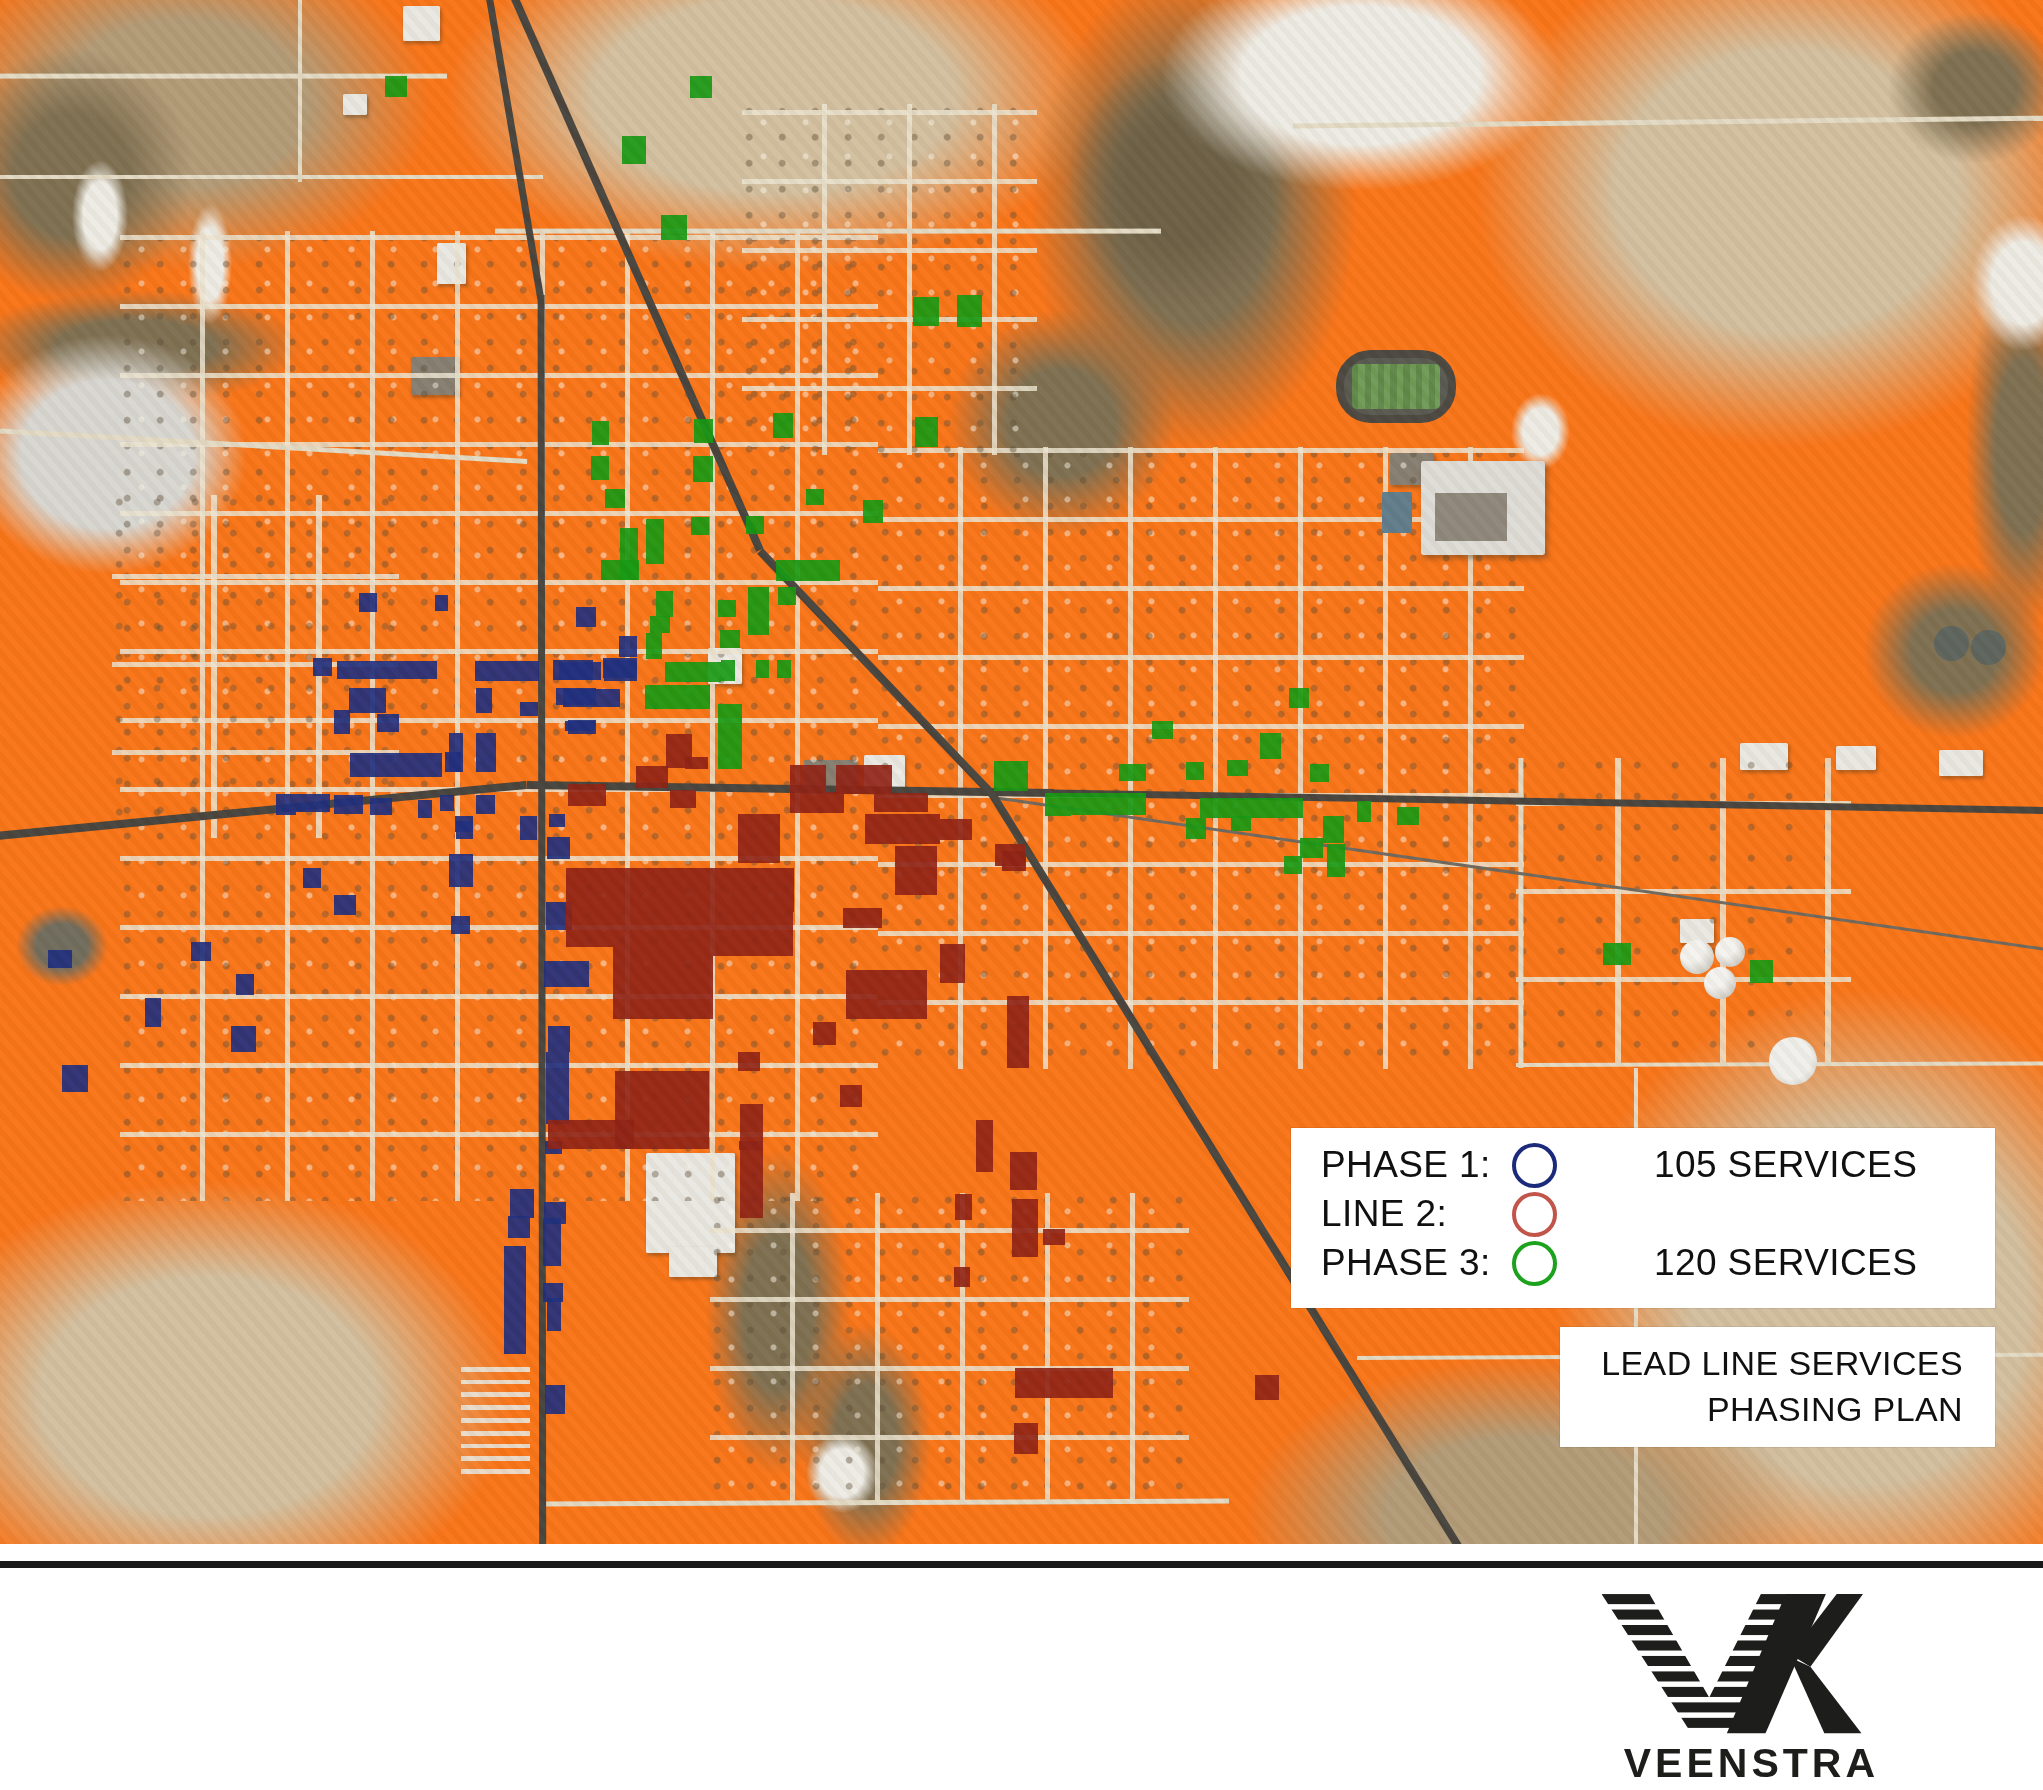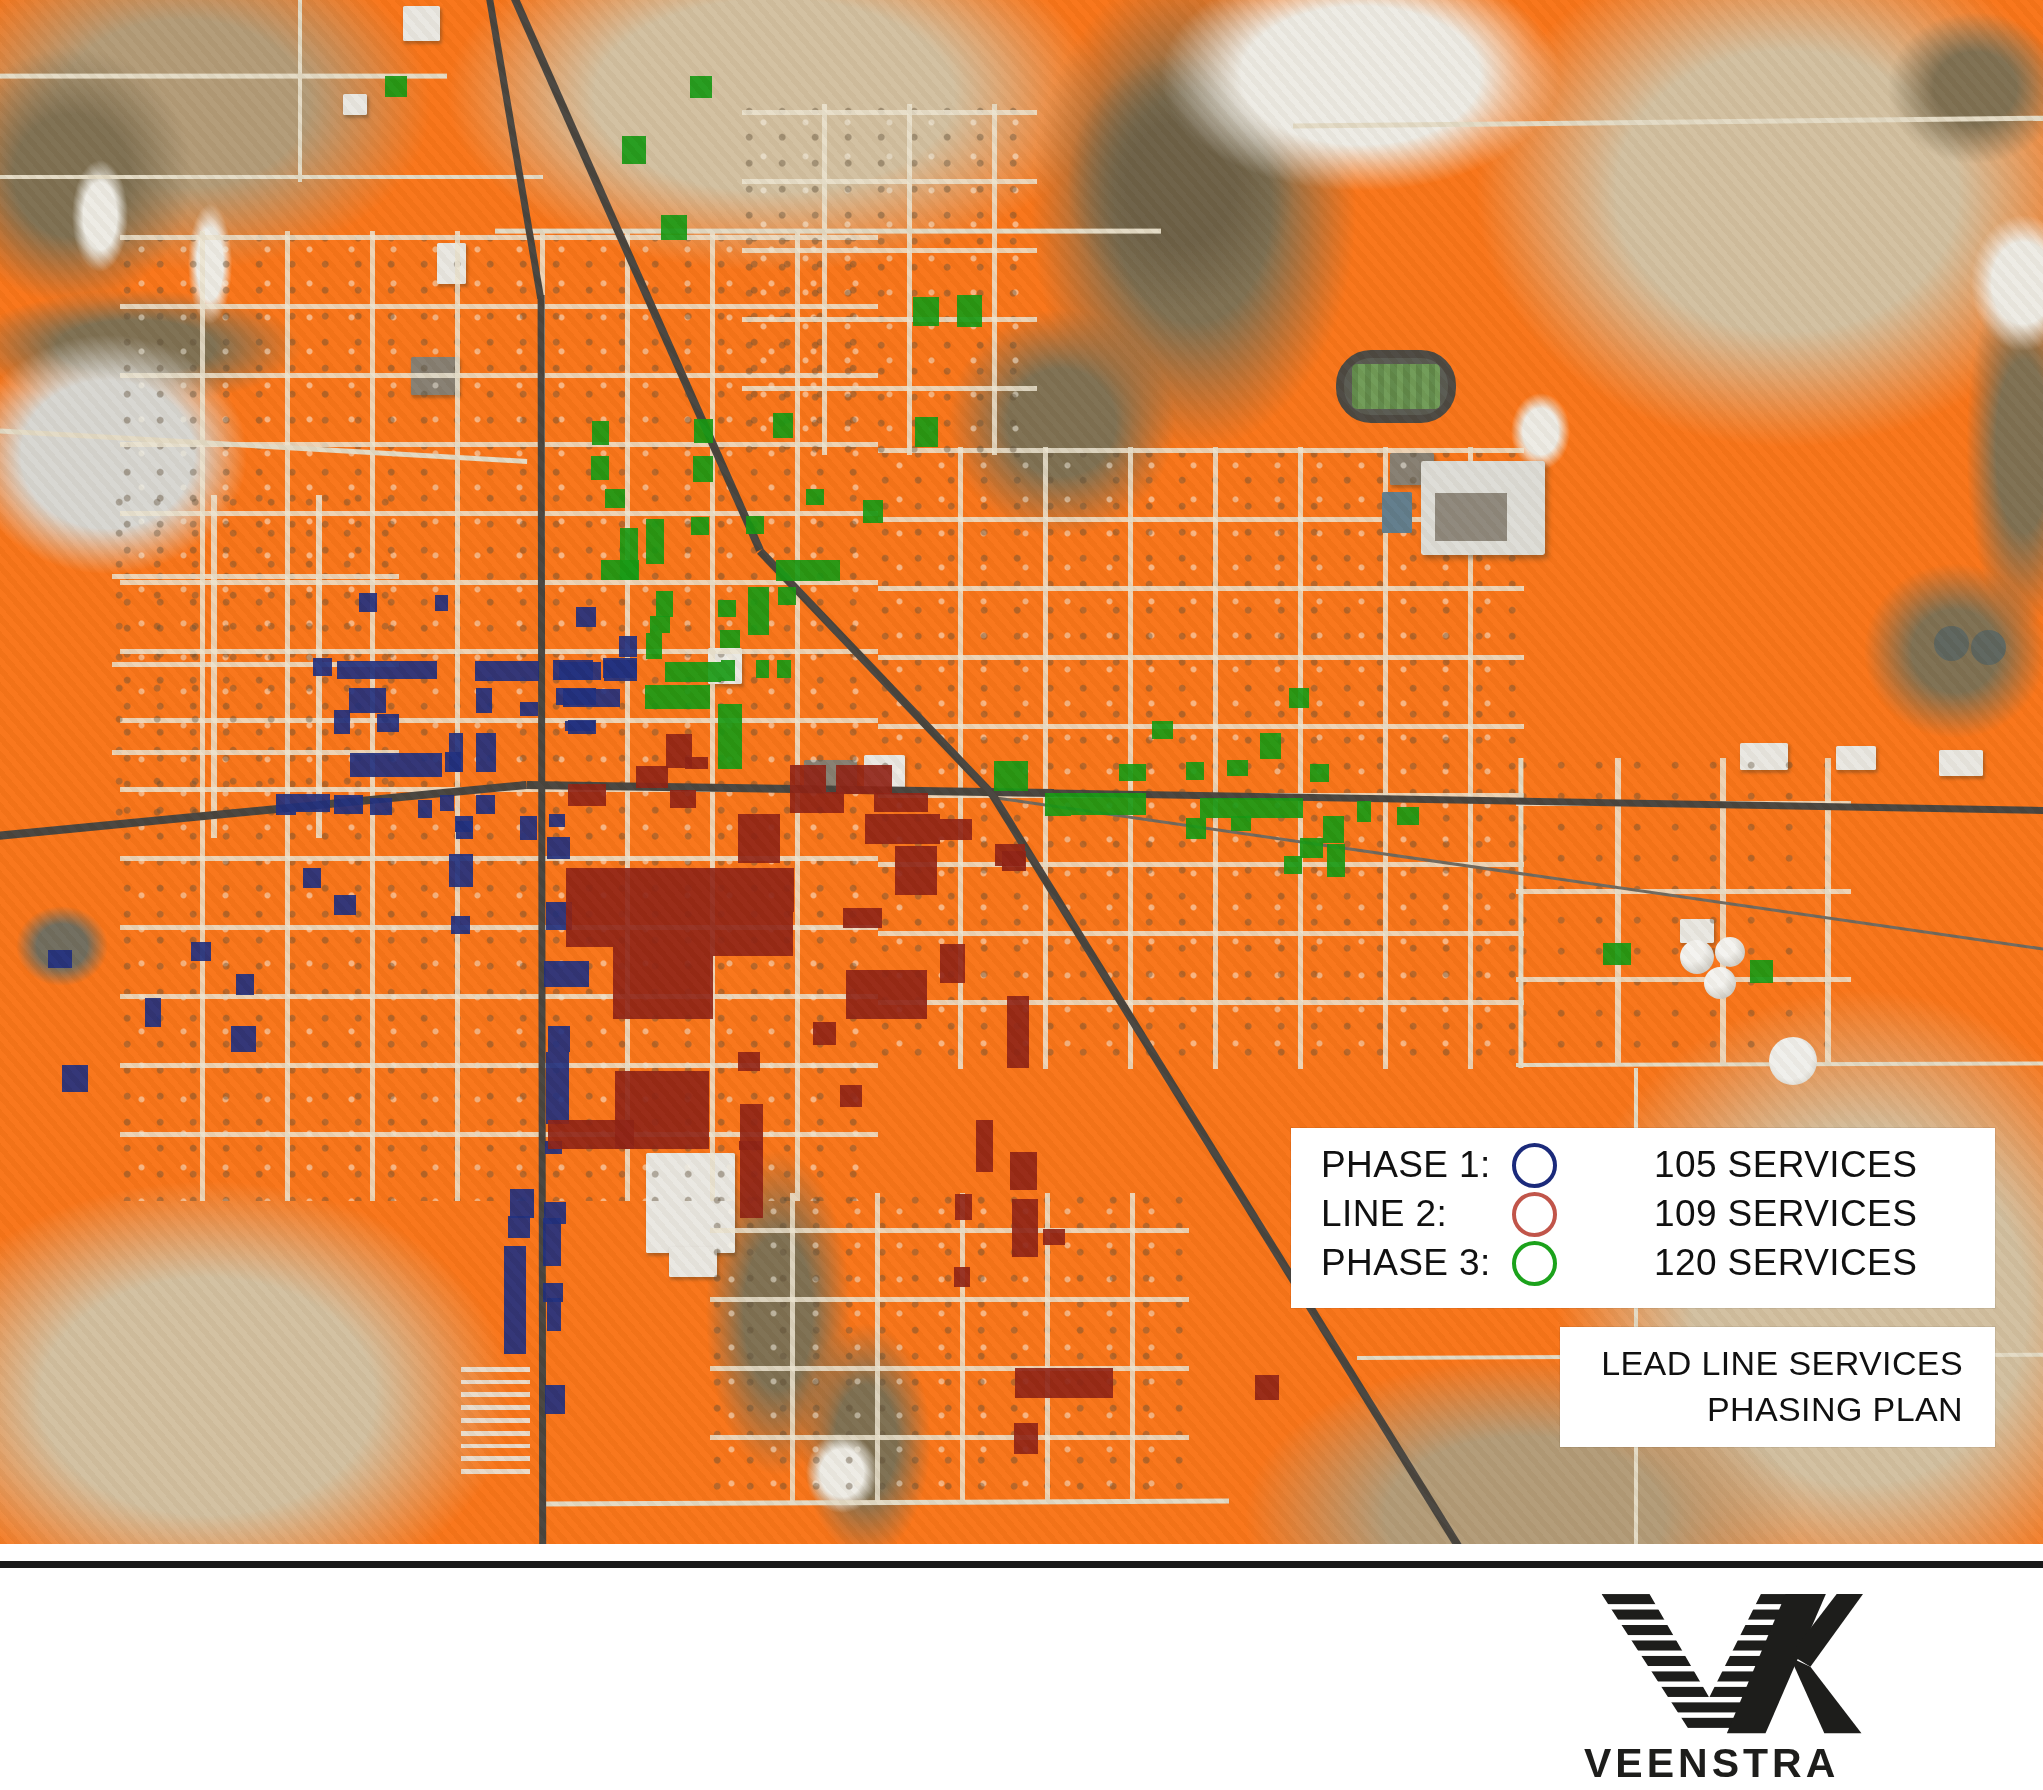--- a/index.html
+++ b/index.html
@@ -58,21 +58,21 @@
   .lrow .ltxt{font-size:37px;color:#101010;letter-spacing:0.4px;}
   .lrow .ring{width:45px;height:45px;border-radius:50%;border:4px solid #000;justify-self:start;margin-left:11.2px;box-sizing:border-box;background:transparent;}
   .lrow .lcount{font-size:37px;color:#101010;padding-left:73px;letter-spacing:0.4px;}
   #titleblock{position:absolute;left:1560px;top:1327px;width:435px;height:120px;z-index:10;
     background:#ffffff;box-shadow:0 0 0 0.8px rgba(0,0,0,.08);box-sizing:border-box;
     padding:12.8px 32px 0 0;text-align:right;}
   #titleblock div{font-size:34px;line-height:46px;color:#101010;letter-spacing:0.4px;}
   
   #footer{position:absolute;left:0;top:1544px;width:2043px;height:246px;background:#ffffff;}
   #rule{position:absolute;left:0;top:17px;width:2043px;height:7.2px;background:#191919;}
-  #logo{position:absolute;left:1584px;top:36px;width:295px;text-align:left;color:#1d1d1b;}
+  #logo{position:absolute;left:1584px;top:36px;width:295px;text-align:right;color:#1d1d1b;}
   #logo svg{display:block;margin:0 auto;}
   #brand1{font-size:41px;font-weight:bold;letter-spacing:4px;margin-top:4.8px;}
   #brand2{font-size:38px;margin-top:1.6px;letter-spacing:1.6px;}
 </style>
 </head>
 <body>
 
 <div id="stage">
 
   <div id="map">
@@ -323,21 +323,20 @@
 
     <div id="legend">
       <div class="lrow">
         <span class="ltxt">PHASE 1:</span>
         <span class="ring" style="border-color: rgb(27, 42, 123);"></span>
         <span class="lcount">105 SERVICES</span>
       </div>
       <div class="lrow">
         <span class="ltxt">LINE 2:</span>
         <span class="ring" style="border-color: rgb(193, 85, 74);"></span>
-        <span class="lcount">109 SERVICES</span>
       </div>
       <div class="lrow">
         <span class="ltxt">PHASE 3:</span>
         <span class="ring" style="border-color: rgb(28, 162, 28);"></span>
         <span class="lcount">120 SERVICES</span>
       </div>
     </div>
 
     <div id="titleblock">
       <div>LEAD LINE SERVICES</div>

